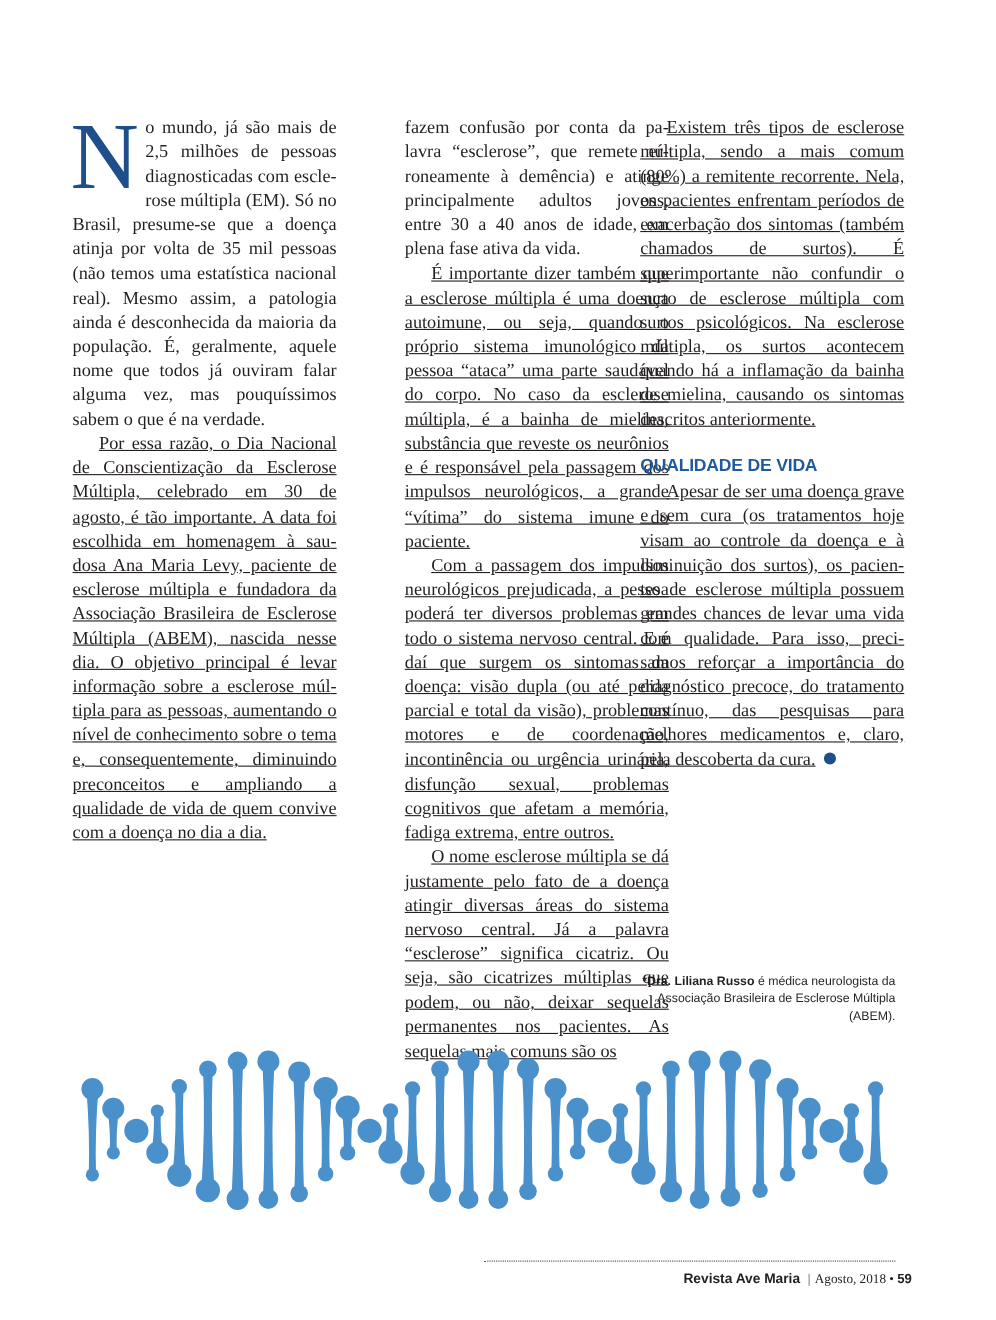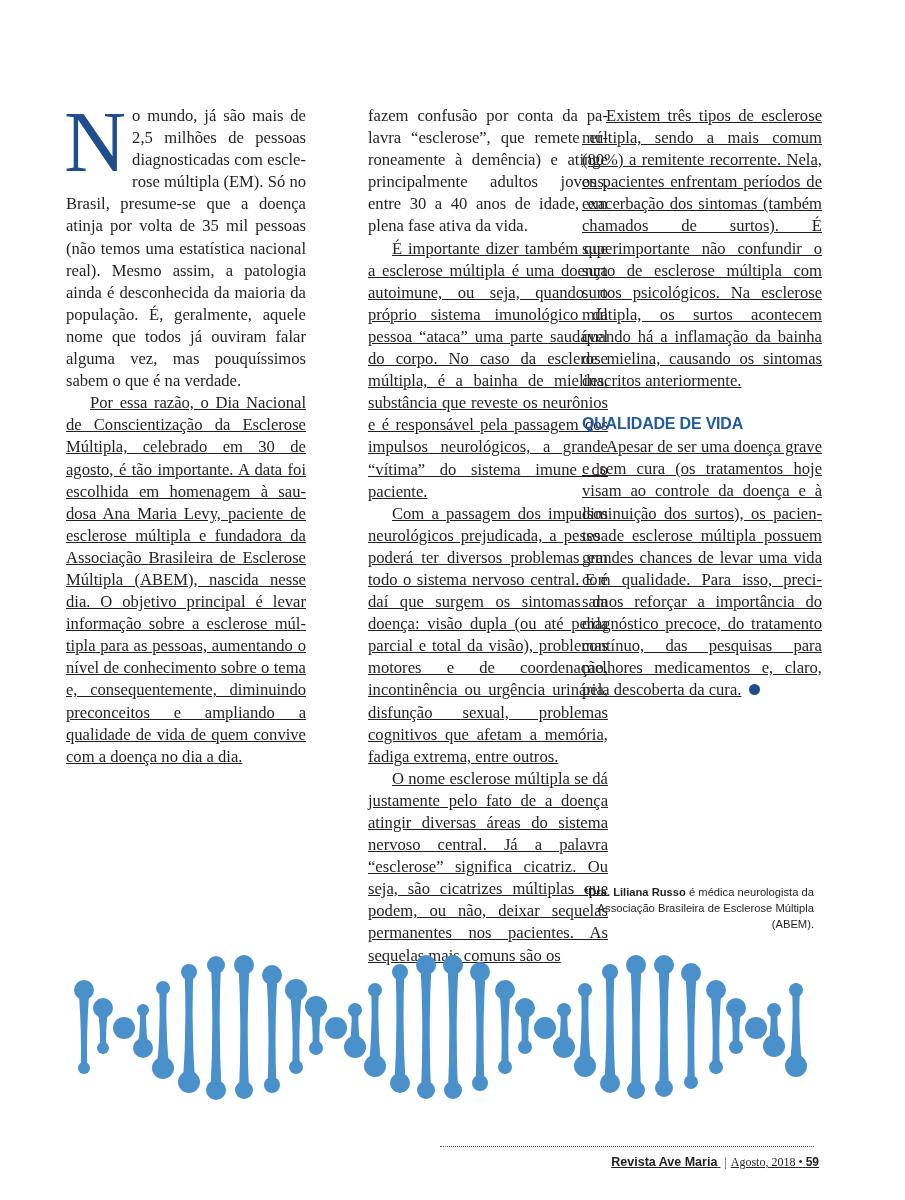--- a/index.html
+++ b/index.html
@@ -10,21 +10,21 @@
   #col3 { left: 582px; }
   .col p { margin: 0; text-indent: 0; }
   .col p.ind { text-indent: 24px; text-decoration: underline; }
   .dropcap { float: left; font-family: "Liberation Serif", serif; font-size: 86px; line-height: 62px; color: #1f4e8c; margin: 2px 6px 0 -2px; padding-top: 4px; }
   .section-heading { font-family: "Liberation Sans", sans-serif; font-weight: bold; color: #1f5a9e; font-size: 16px; line-height: 20px; margin: 22px 0 2px 0; letter-spacing: -0.2px; }
   .end-dot { display: inline-block; width: 11px; height: 11px; border-radius: 50%; background: #1f4e8c; margin-left: 8px; vertical-align: 0px; }
   .credit { position: absolute; left: 582px; top: 884px; width: 232px; text-align: right; font-family: "Liberation Sans", sans-serif; font-size: 11.2px; line-height: 16px; color: #231f20; }
   .credit b { font-weight: bold; }
   #dna { position: absolute; left: 60px; top: 945px; }
   .footer-rule { position: absolute; left: 440px; top: 1146px; width: 374px; border-top: 1px dotted #555; }
-  .footer { position: absolute; right: 86px; top: 1155px; font-size: 12px; font-family: "Liberation Serif", serif; color: #231f20; white-space: nowrap; text-decoration: underline; }
+  .footer { position: absolute; right: 76px; top: 1155px; font-size: 12px; font-family: "Liberation Serif", serif; color: #231f20; white-space: nowrap; }
   .footer .mag { font-family: "Liberation Sans", sans-serif; font-weight: bold; font-size: 12.5px; }
   .footer .sep { margin: 0 4px; color: #444; }
   .footer .page { font-family: "Liberation Sans", sans-serif; font-weight: bold; }
 </style>
 </head>
 <body>
 
 <div id="col1" class="col">
   <p><span class="dropcap">N</span><span>o mundo, já são mais de 2,5 milhões de pessoas diagnosticadas com escle­rose múltipla (EM). Só no Brasil, presume-se que a doença atinja por volta de 35 mil pessoas (não te­mos uma estatística nacional real). Mesmo assim, a patologia ainda é desconhecida da maioria da popu­lação. É, geralmente, aquele nome que todos já ouviram falar alguma vez, mas pouquíssimos sabem o que é na verdade.</span></p>
   <p class="ind">Por essa razão, o Dia Nacional de Conscientização da Esclero­se Múltipla, celebrado em 30 de agosto, é tão importante. A data foi escolhida em homenagem à sau­dosa Ana Maria Levy, paciente de esclerose múltipla e fundadora da Associação Brasileira de Esclerose Múltipla (ABEM), nascida nesse dia. O objetivo principal é levar informação sobre a esclerose múl­tipla para as pessoas, aumentando o nível de conhecimento sobre o tema e, consequentemente, dimi­nuindo preconceitos e ampliando a qualidade de vida de quem con­vive com a doença no dia a dia.</p>

